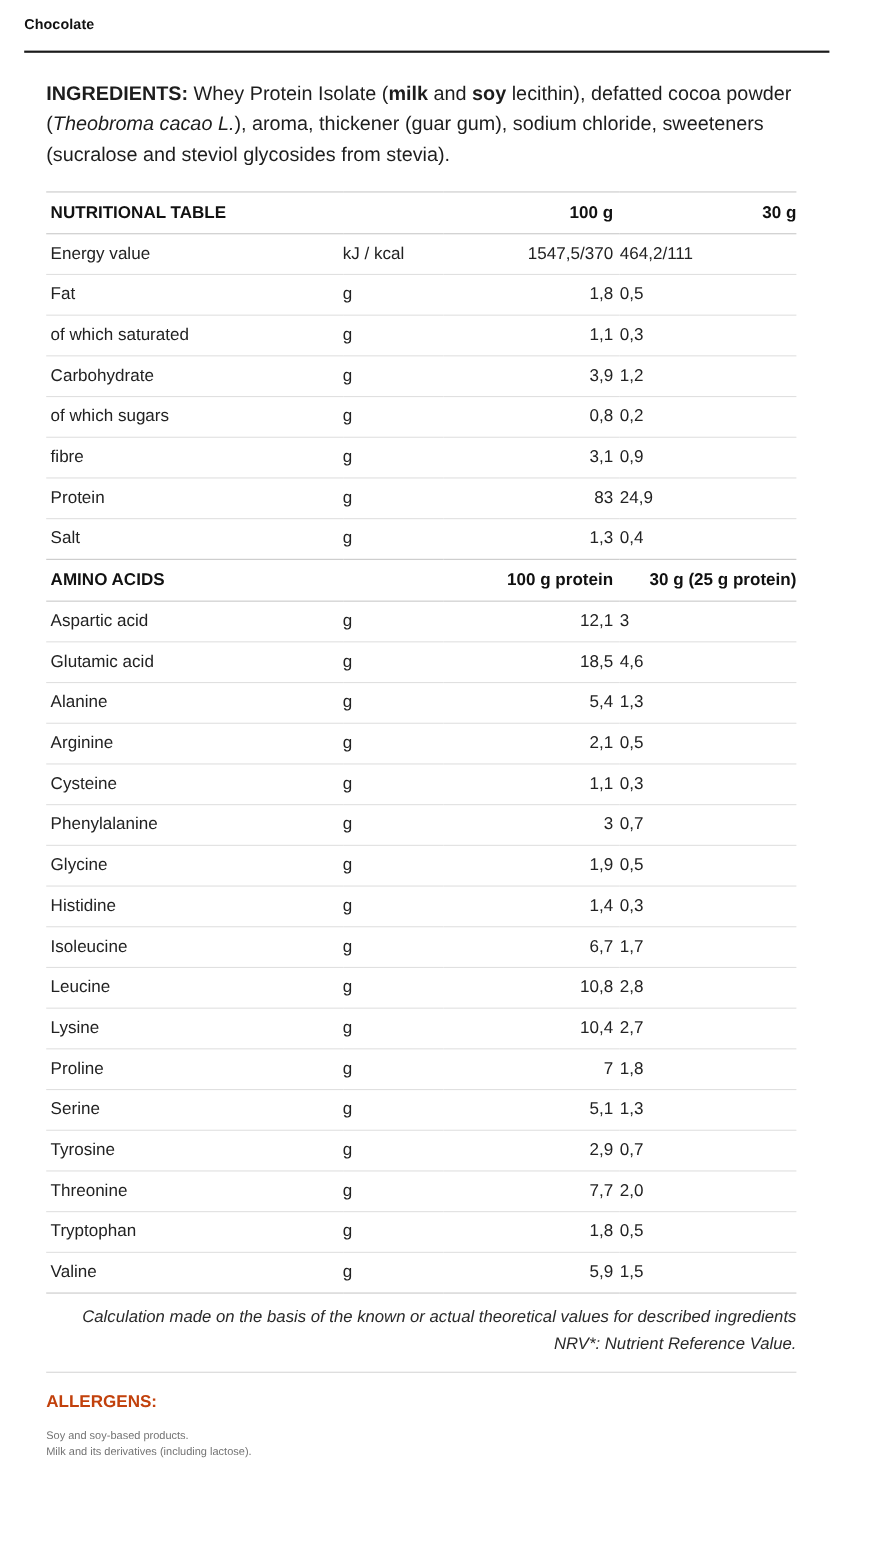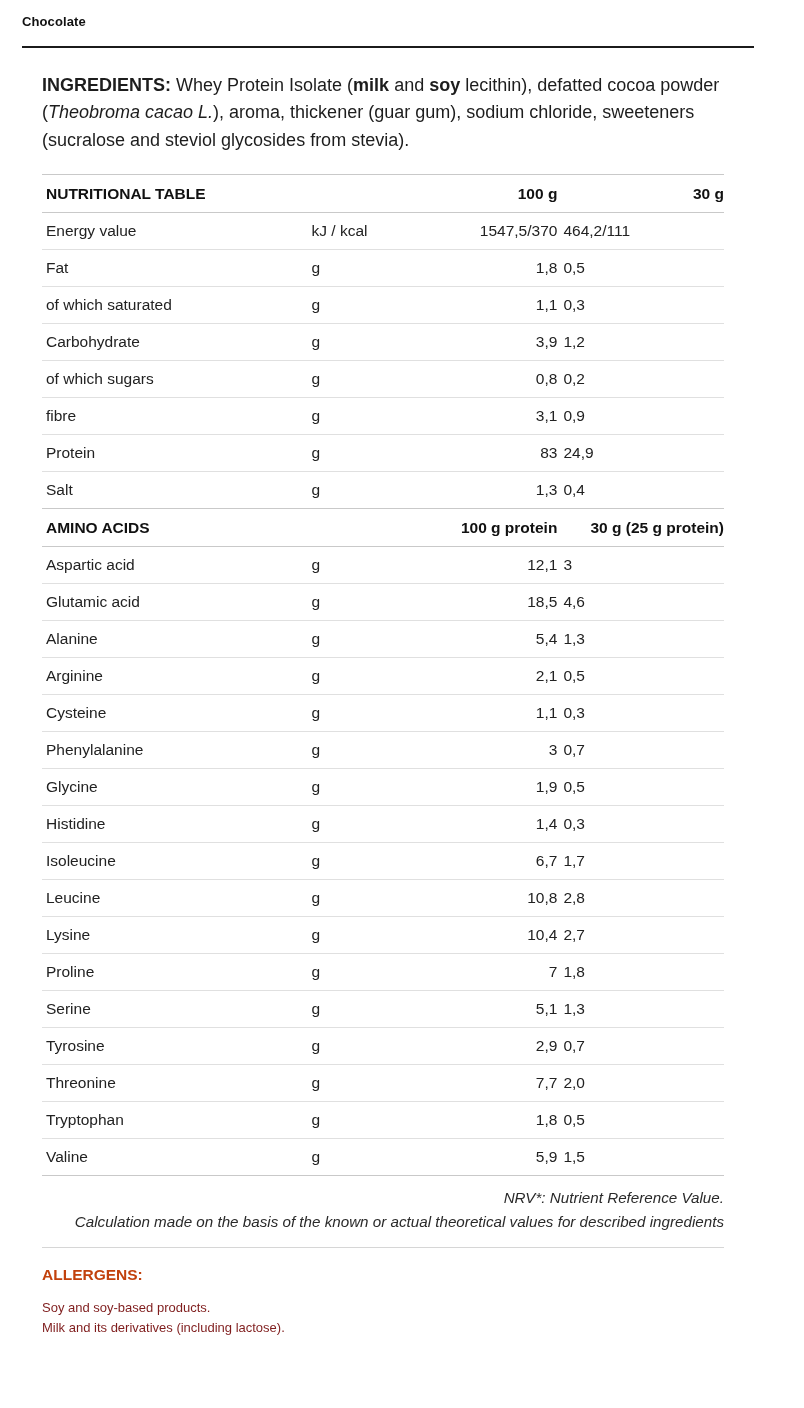--- a/index.html
+++ b/index.html
@@ -90,23 +90,23 @@
     border-top: 1px solid #d6d6d6;
   }
   .allergens-title {
     margin: 18px 42px 0 42px;
     font-size: 15.5px;
     font-weight: bold;
     color: #c2410c;
   }
   .allergens-body {
     margin: 14px 42px 0 42px;
-    font-size: 13px;
+    font-size: 10px;
     line-height: 1.5;
-    color: #7f1d1d;
+    color: #737373;
   }
 </style>
 </head>
 <body>
 
 <div class="page">
 
   <div class="title">Chocolate</div>
   <div class="title-rule"></div>
 
@@ -276,22 +276,22 @@
       <tr class="row last">
         <td class="c-name">Valine</td>
         <td class="c-unit">g</td>
         <td class="c-v1">5,9</td>
         <td class="c-v2">1,5</td>
       </tr>
     </tbody>
   </table>
 
   <div class="nrv">
+    <div>Calculation made on the basis of the known or actual theoretical values for described ingredients</div>
     <div>NRV*: Nutrient Reference Value.</div>
-    <div>Calculation made on the basis of the known or actual theoretical values for described ingredients</div>
   </div>
 
   <div class="nrv-rule"></div>
 
   <div class="allergens-title">ALLERGENS:</div>
   <div class="allergens-body">
     <div>Soy and soy-based products.</div>
     <div>Milk and its derivatives (including lactose).</div>
   </div>
 

